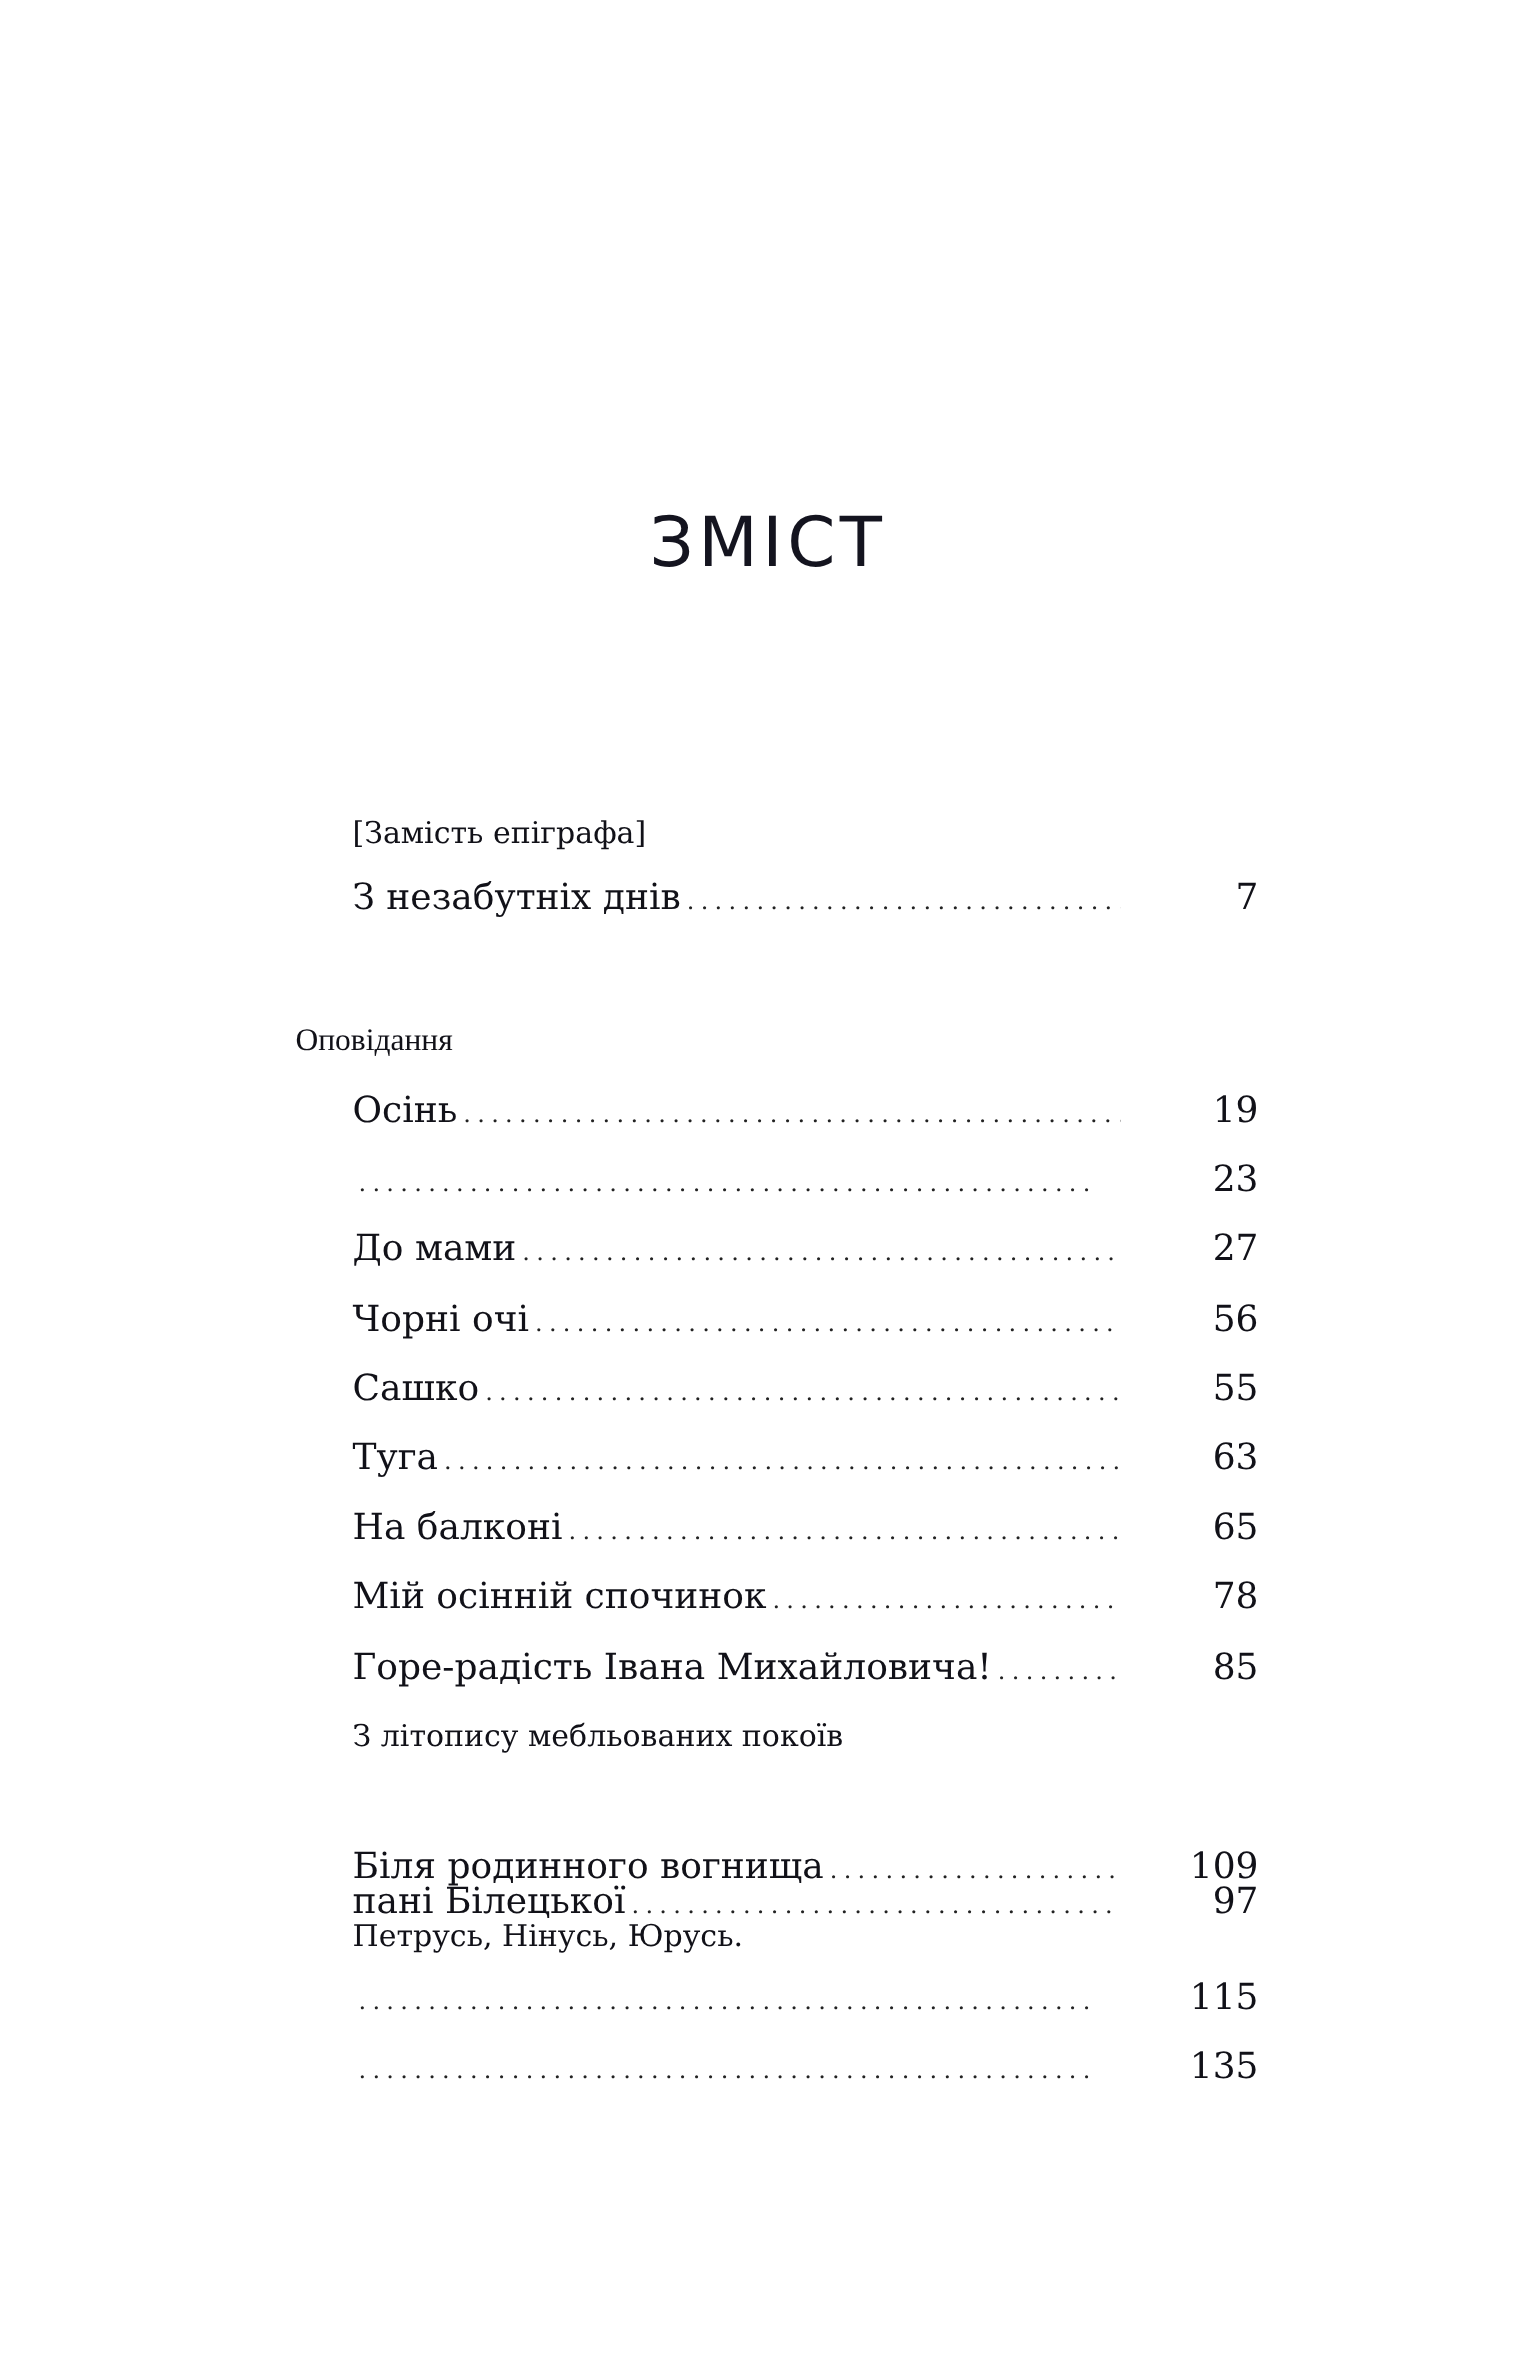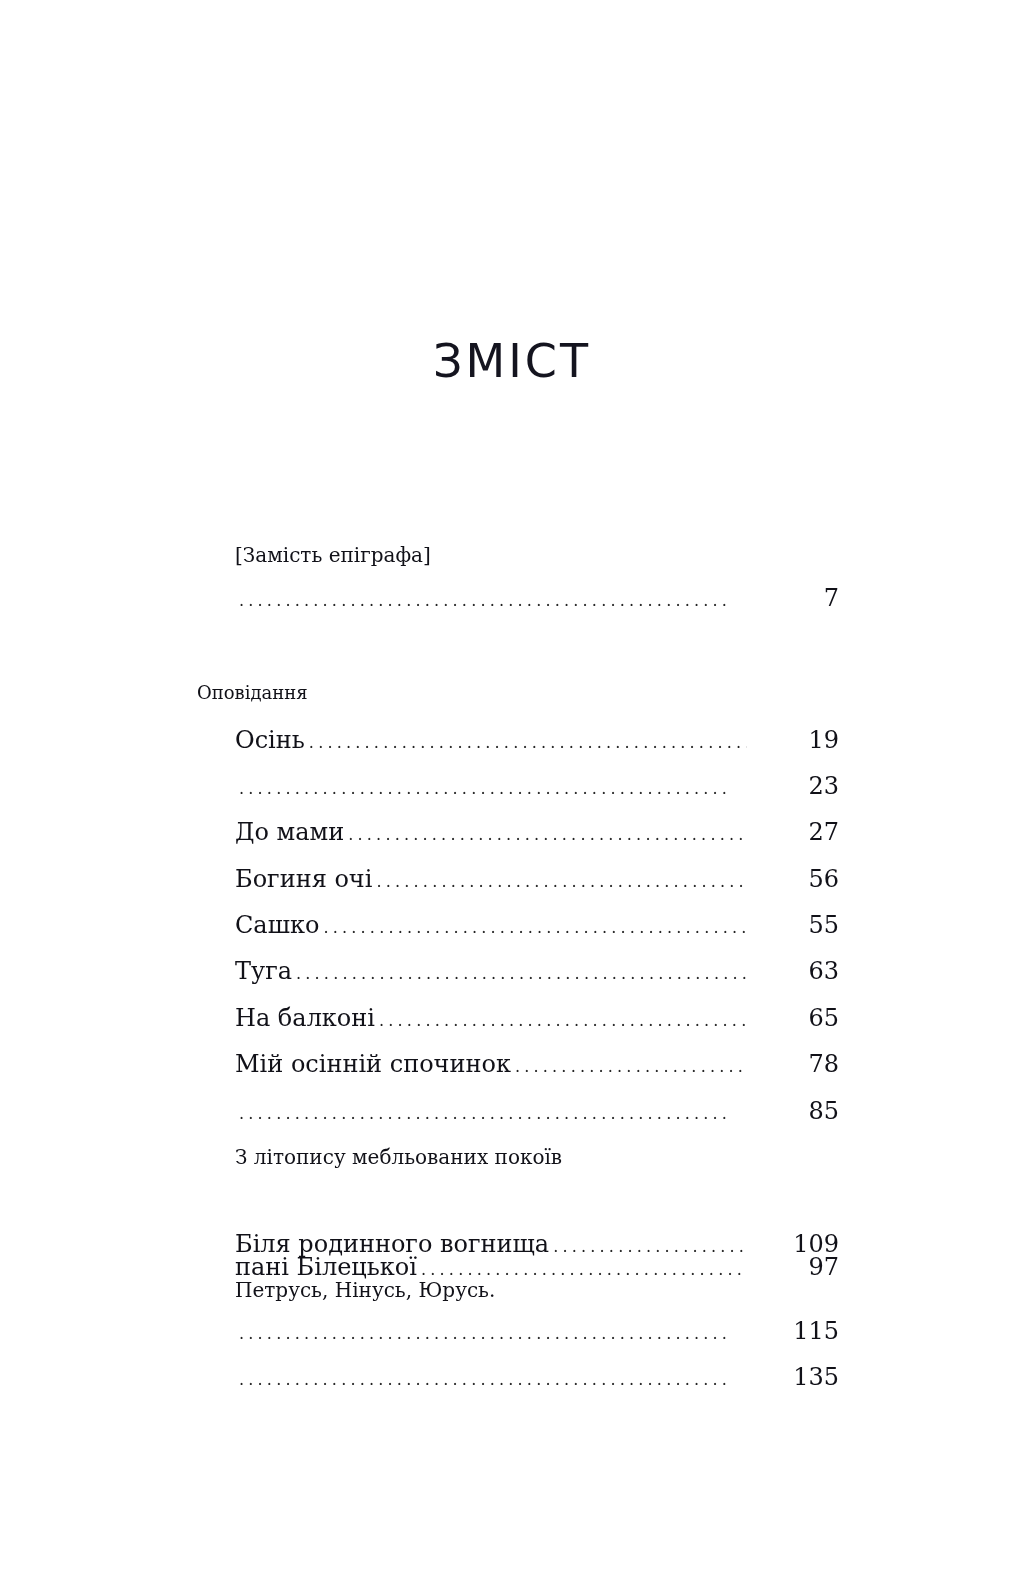--- a/index.html
+++ b/index.html
@@ -9,30 +9,31 @@
              font-family: "DejaVu Sans", "Liberation Sans", sans-serif; font-size: 46px;
              letter-spacing: 3px; color: #14141f; font-weight: 400; }
     .entry { position: absolute; left: 235px; width: 604px; font-size: 24px; line-height: 30px;
              display: flex; align-items: baseline; white-space: nowrap; }
     .entry .t { flex: 0 0 auto; }
     .entry .t i { font-style: italic; }
     .entry .dots { flex: 1 1 auto; overflow: hidden; margin-left: 4px; margin-right: 8px;
                    letter-spacing: 4.2px; font-size: 16px; color: #222; }
     .entry .p { flex: 0 0 60px; text-align: right; font-variant-numeric: oldstyle-nums; }
     .plain { position: absolute; left: 235px; font-size: 20px; line-height: 30px; white-space: nowrap; }
-    .section { position: absolute; left: 197px; font-size: 18px; line-height: 30px; }
+    .section { position: absolute; left: 197px; font-size: 21px; line-height: 30px; font-family: Liberation Serif, serif; }
     .dotwrap { flex: 1 1 auto; display: flex; margin-right: 84px; overflow: hidden; }
   </style>
 </head>
 <body>
 
 <div class="title">ЗМІСТ</div>
 
 <div class="plain" style="top:540px">[Замість епіграфа]</div>
 <div class="entry" style="top:583px">
+  <span class="t">З незабутніх днів</span>
   <span class="dotwrap">
       <span class="dots">.....................................................</span>
     </span>
   <span class="p">7</span>
 </div>
 
 <div class="section" style="top:678px">Оповідання</div>
 
 <div class="entry" style="top:725px">
   <span class="t">Осінь</span>
@@ -48,21 +49,21 @@
   <span class="p">23</span>
 </div>
 <div class="entry" style="top:817px">
   <span class="t">До мами</span>
   <span class="dotwrap">
       <span class="dots">.....................................................</span>
     </span>
   <span class="p">27</span>
 </div>
 <div class="entry" style="top:864px">
-  <span class="t">Богиня очі</span>
+  <span class="t">Чорні очі</span>
   <span class="dotwrap">
       <span class="dots">.....................................................</span>
     </span>
   <span class="p">56</span>
 </div>
 <div class="entry" style="top:910px">
   <span class="t">Сашко</span>
   <span class="dotwrap">
       <span class="dots">.....................................................</span>
     </span>
@@ -83,20 +84,21 @@
   <span class="p">65</span>
 </div>
 <div class="entry" style="top:1049px">
   <span class="t">Мій осінній спочинок</span>
   <span class="dotwrap">
       <span class="dots">.....................................................</span>
     </span>
   <span class="p">78</span>
 </div>
 <div class="entry" style="top:1096px">
+  <span class="t">Горе-радість Івана Михайловича!</span>
   <span class="dotwrap">
       <span class="dots">.....................................................</span>
     </span>
   <span class="p">85</span>
 </div>
 <div class="plain" style="top:1142px">З літопису мебльованих покоїв</div>
 <div class="entry" style="top:1252px">
   <span class="t">пані Білецької</span>
   <span class="dotwrap">
       <span class="dots">.....................................................</span>

